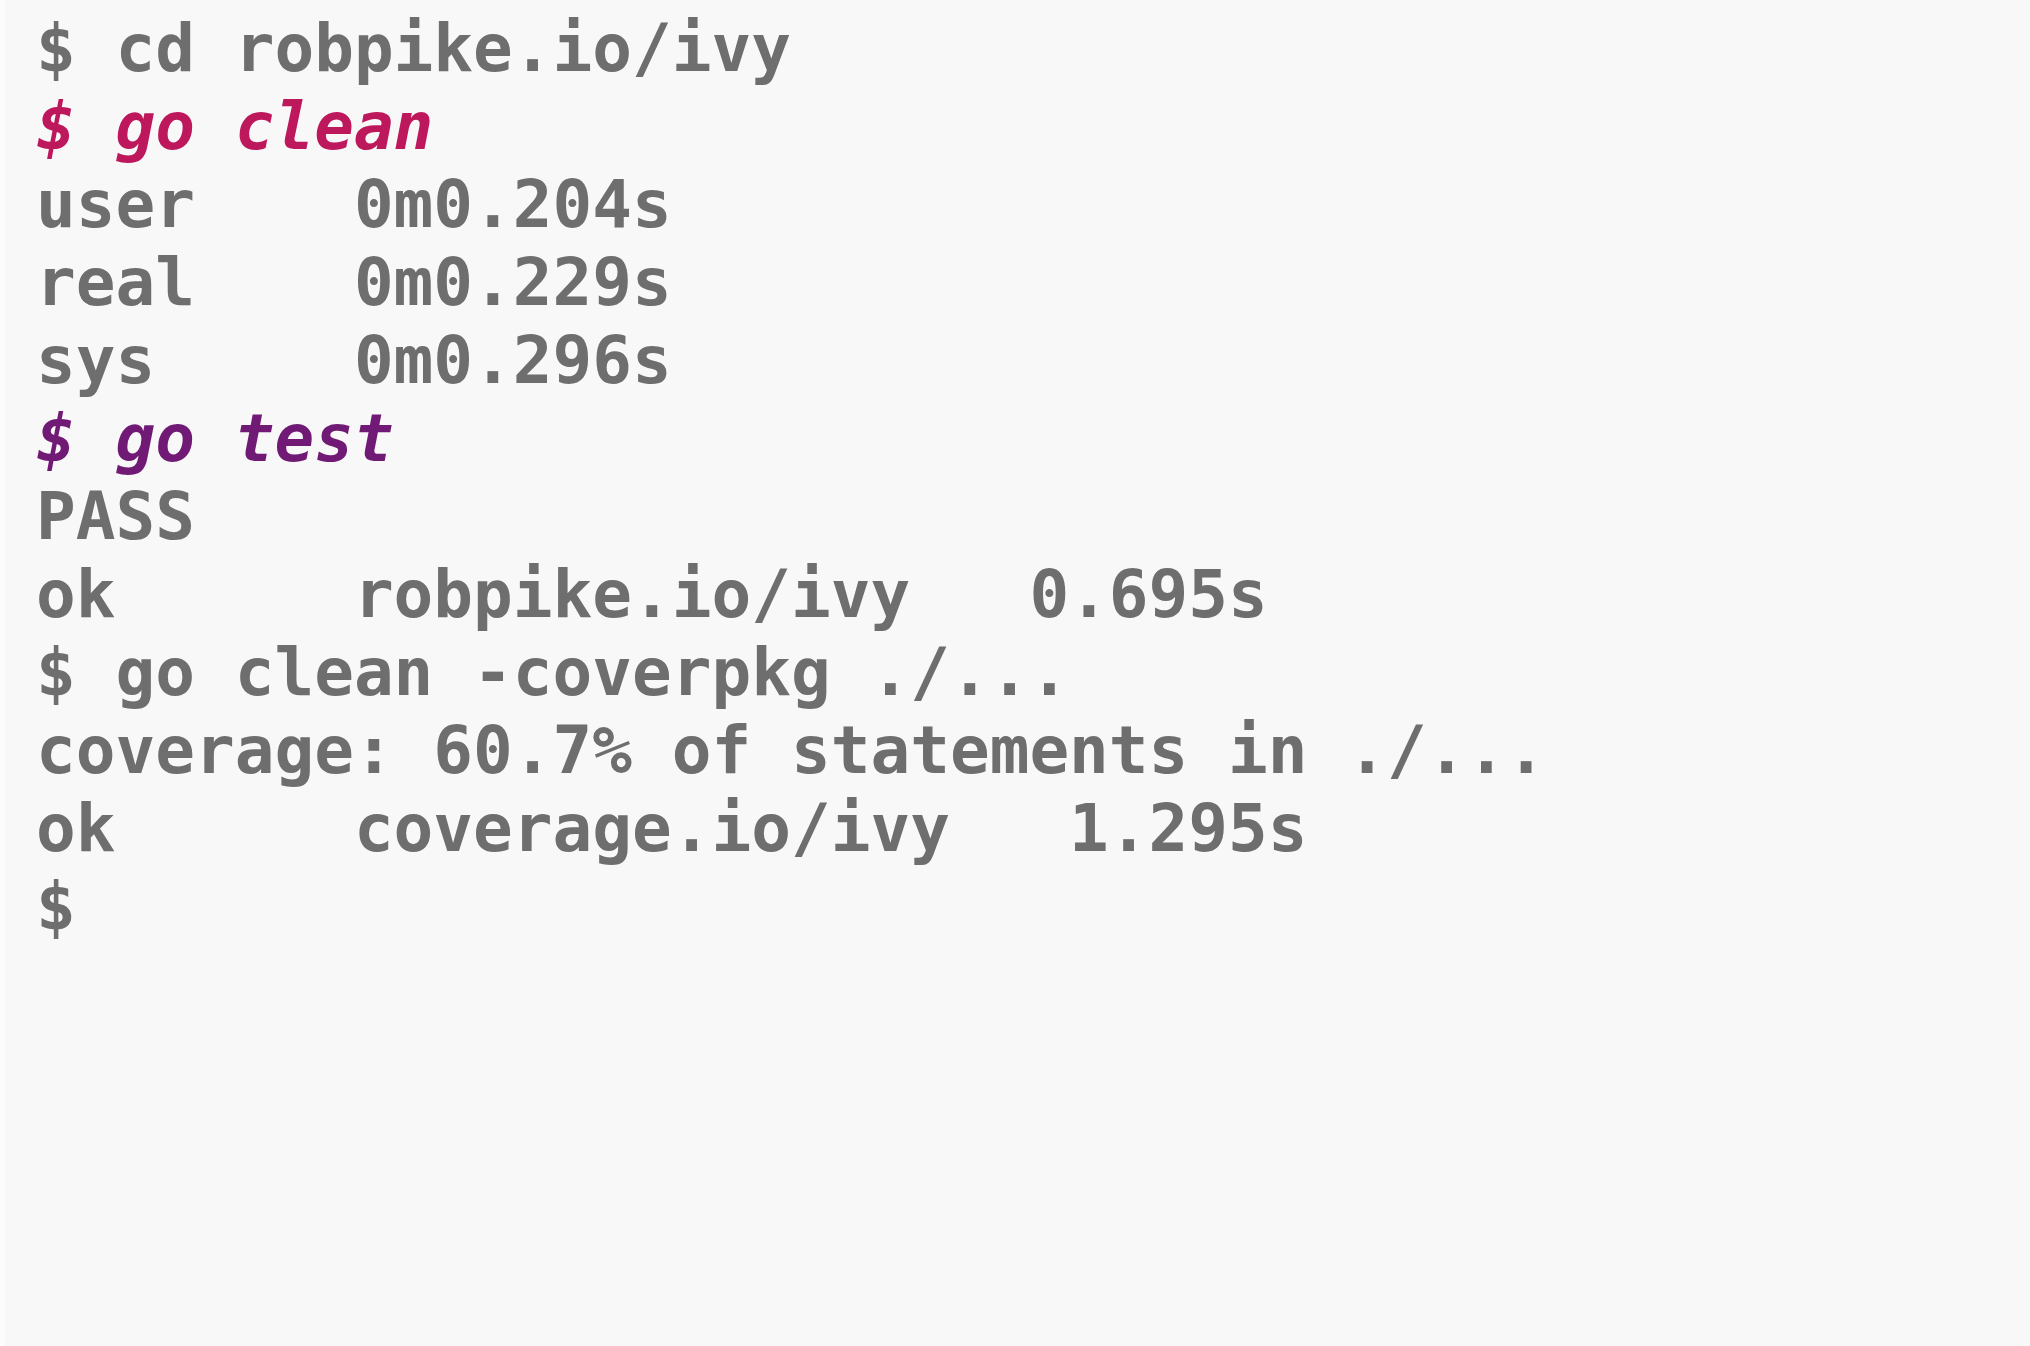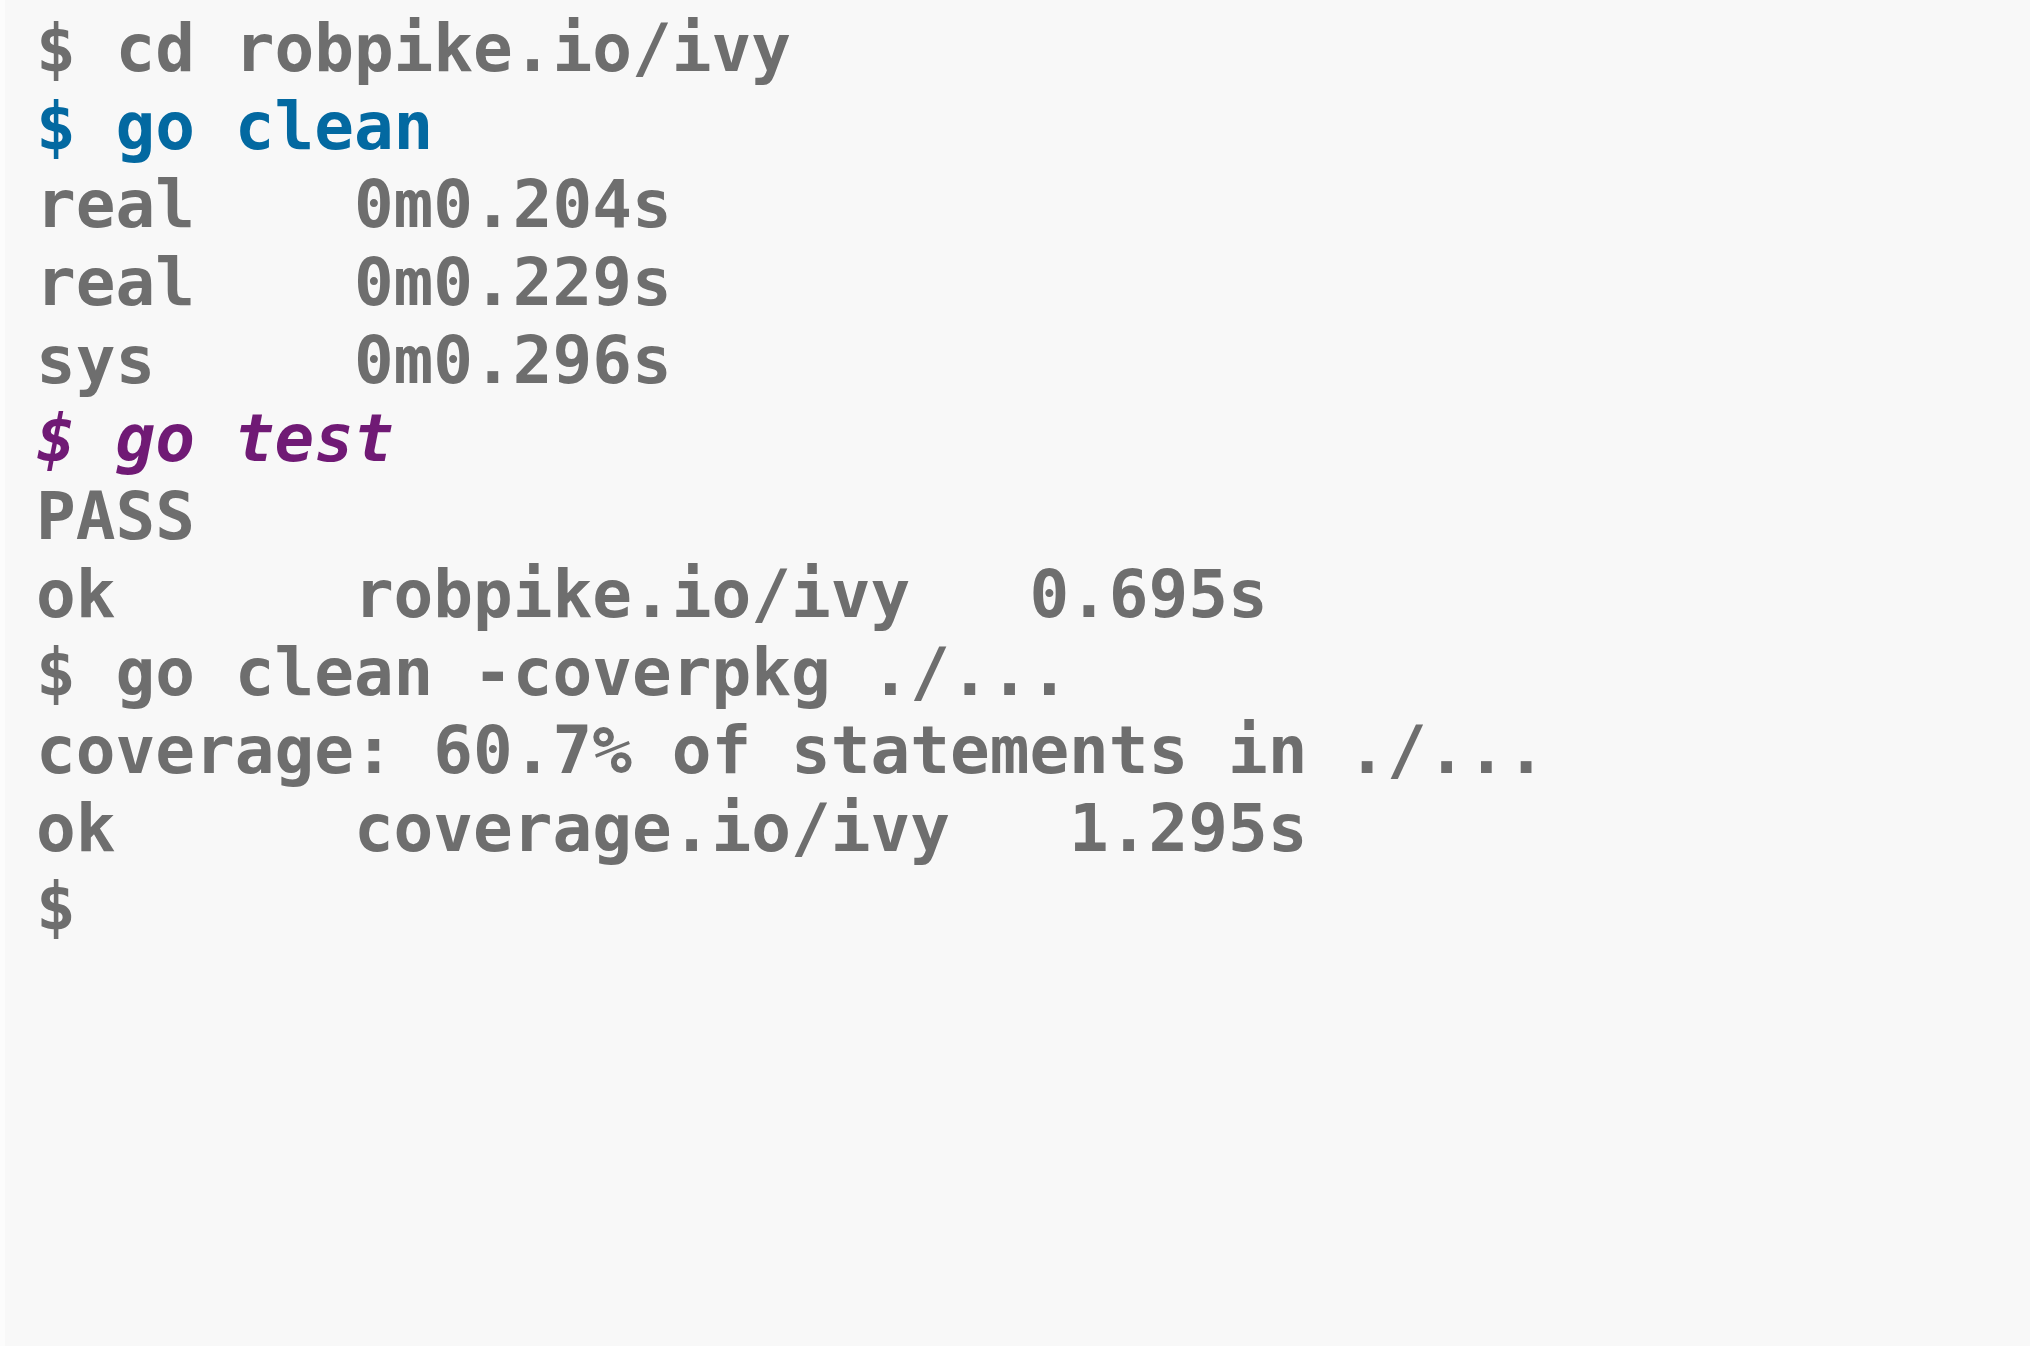--- a/index.html
+++ b/index.html
@@ -47,22 +47,22 @@
     white-space: pre;
     font-family: "DejaVu Sans Mono", "Liberation Mono", monospace;
   }
 </style>
 </head>
 <body style="background: rgb(248, 248, 248);">
 
 <div id="terminal" style="background: rgb(248, 248, 248); padding-left: 36px;">
   <div id="terminal-output">
       <div class="line" style="color: rgb(110, 110, 110);">$ cd robpike.io/ivy</div>
-      <div class="line" style="color: #0369a1;">$ go clean</div>
-      <div class="line" style="color: rgb(110, 110, 110);">real    0m0.204s</div>
+      <div class="line" style="color: #be185d; font-style: italic;">$ go clean</div>
+      <div class="line" style="color: rgb(110, 110, 110);">user    0m0.204s</div>
       <div class="line" style="color: rgb(110, 110, 110);">real    0m0.229s</div>
       <div class="line" style="color: rgb(110, 110, 110);">sys     0m0.296s</div>
       <div class="line" style="color: #701a75; font-style: italic;">$ go test</div>
       <div class="line" style="color: rgb(110, 110, 110);">PASS</div>
       <div class="line" style="color: rgb(110, 110, 110);">ok      robpike.io/ivy   0.695s</div>
       <div class="line" style="color: rgb(110, 110, 110);">$ go clean -coverpkg ./...</div>
       <div class="line" style="color: rgb(110, 110, 110);">coverage: 60.7% of statements in ./...</div>
       <div class="line" style="color: rgb(110, 110, 110);">ok      coverage.io/ivy   1.295s</div>
       <div class="line" style="color: rgb(110, 110, 110);">$</div>
     </div>

